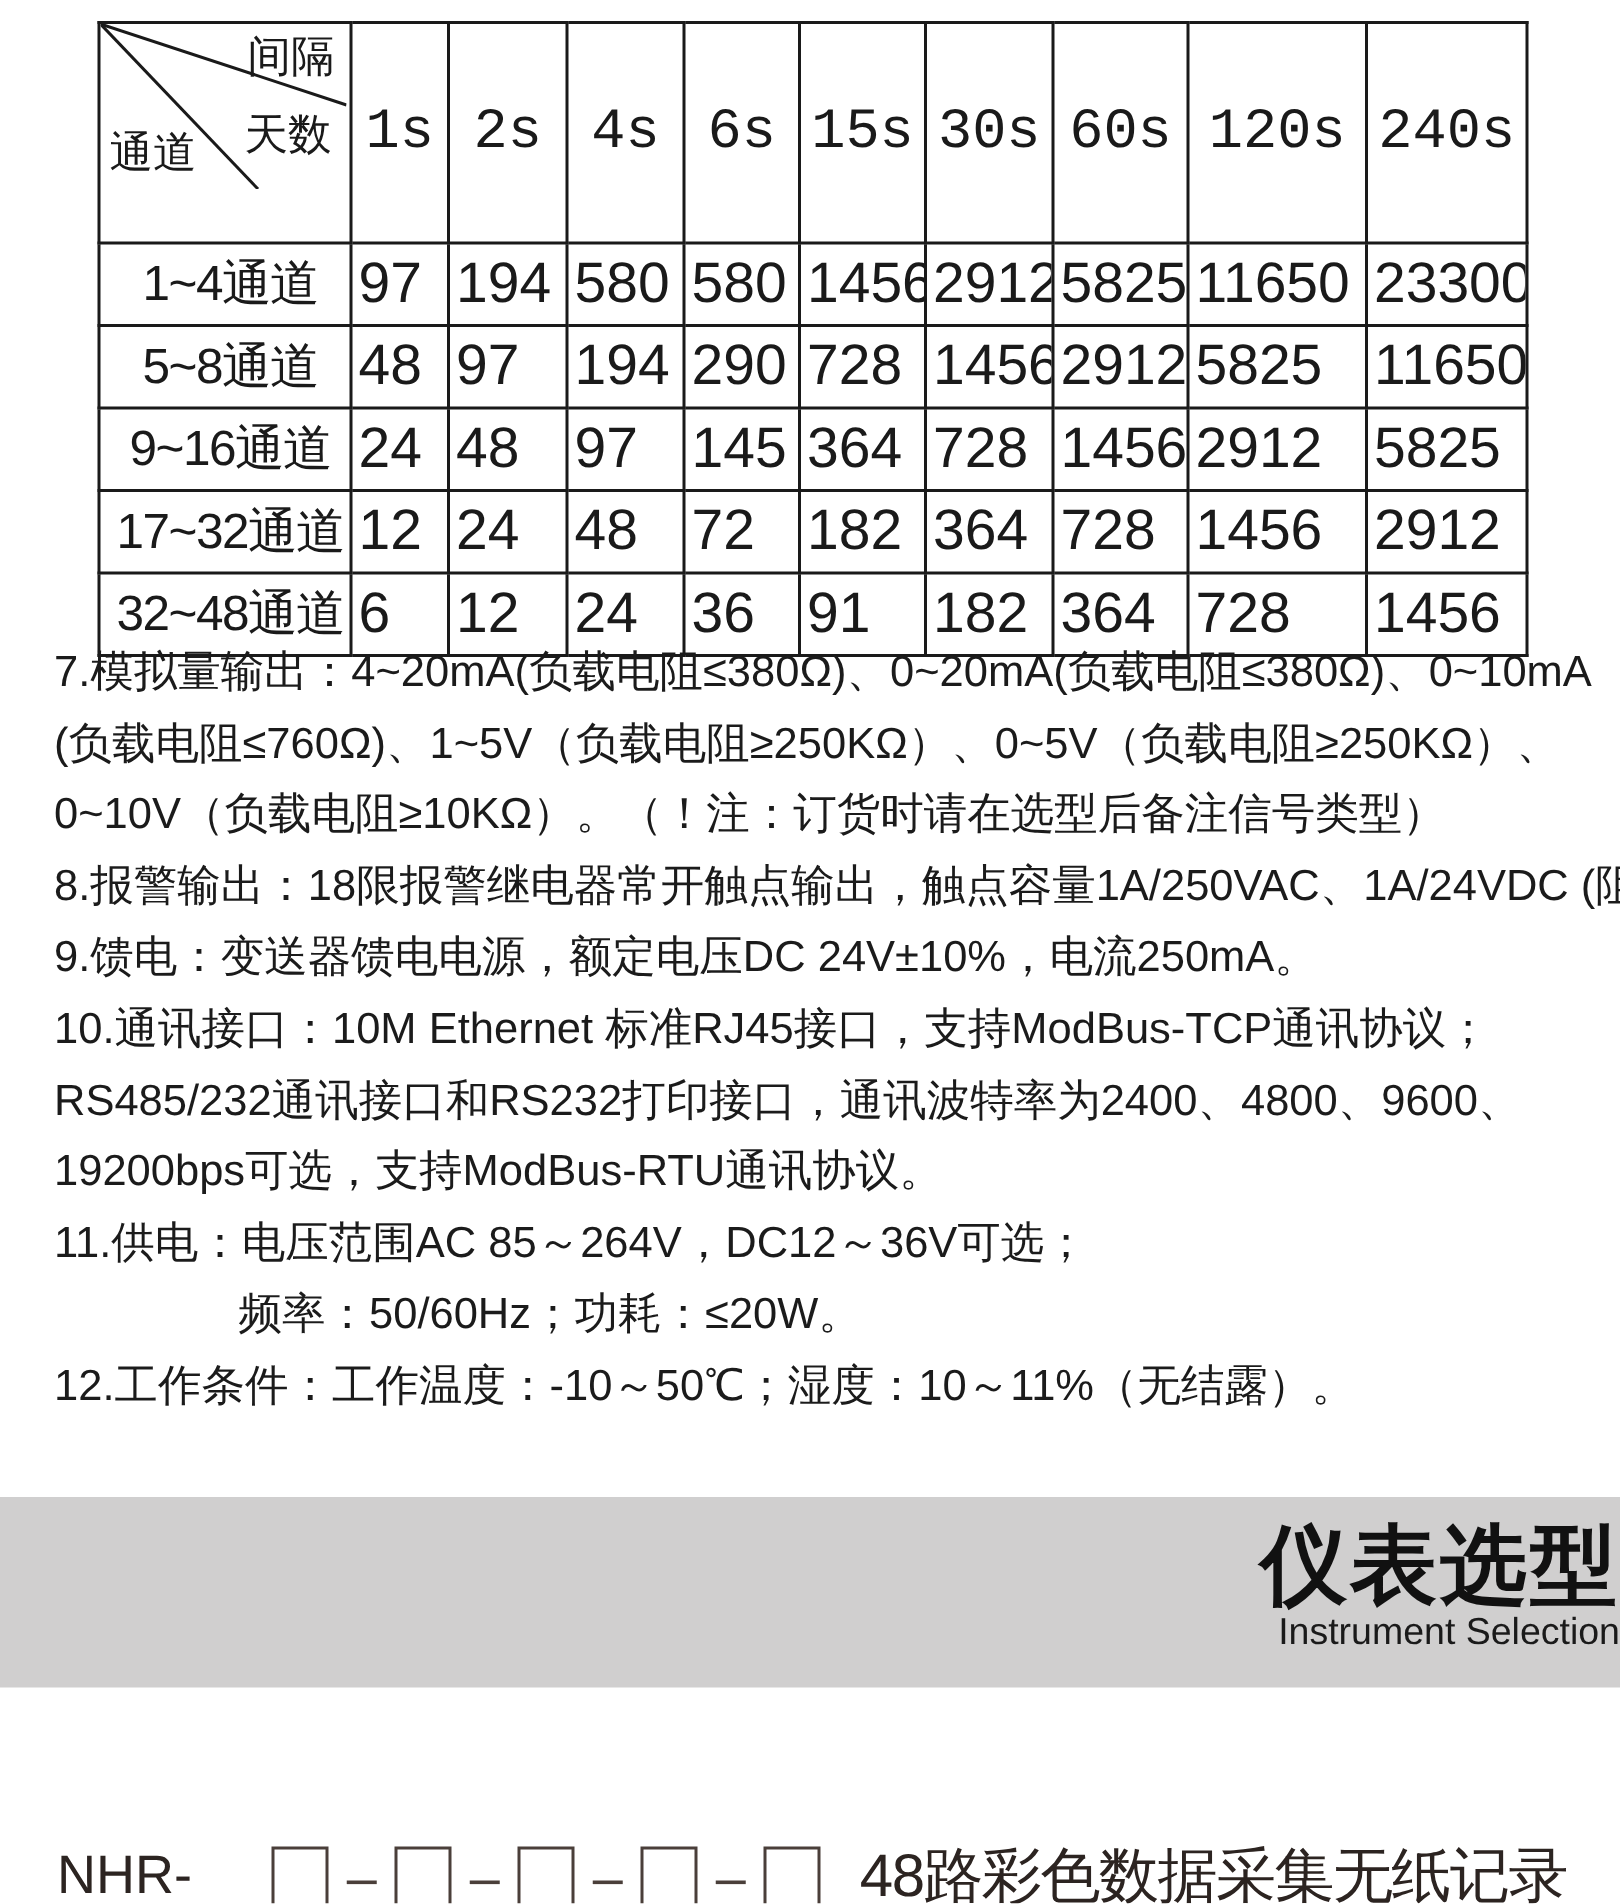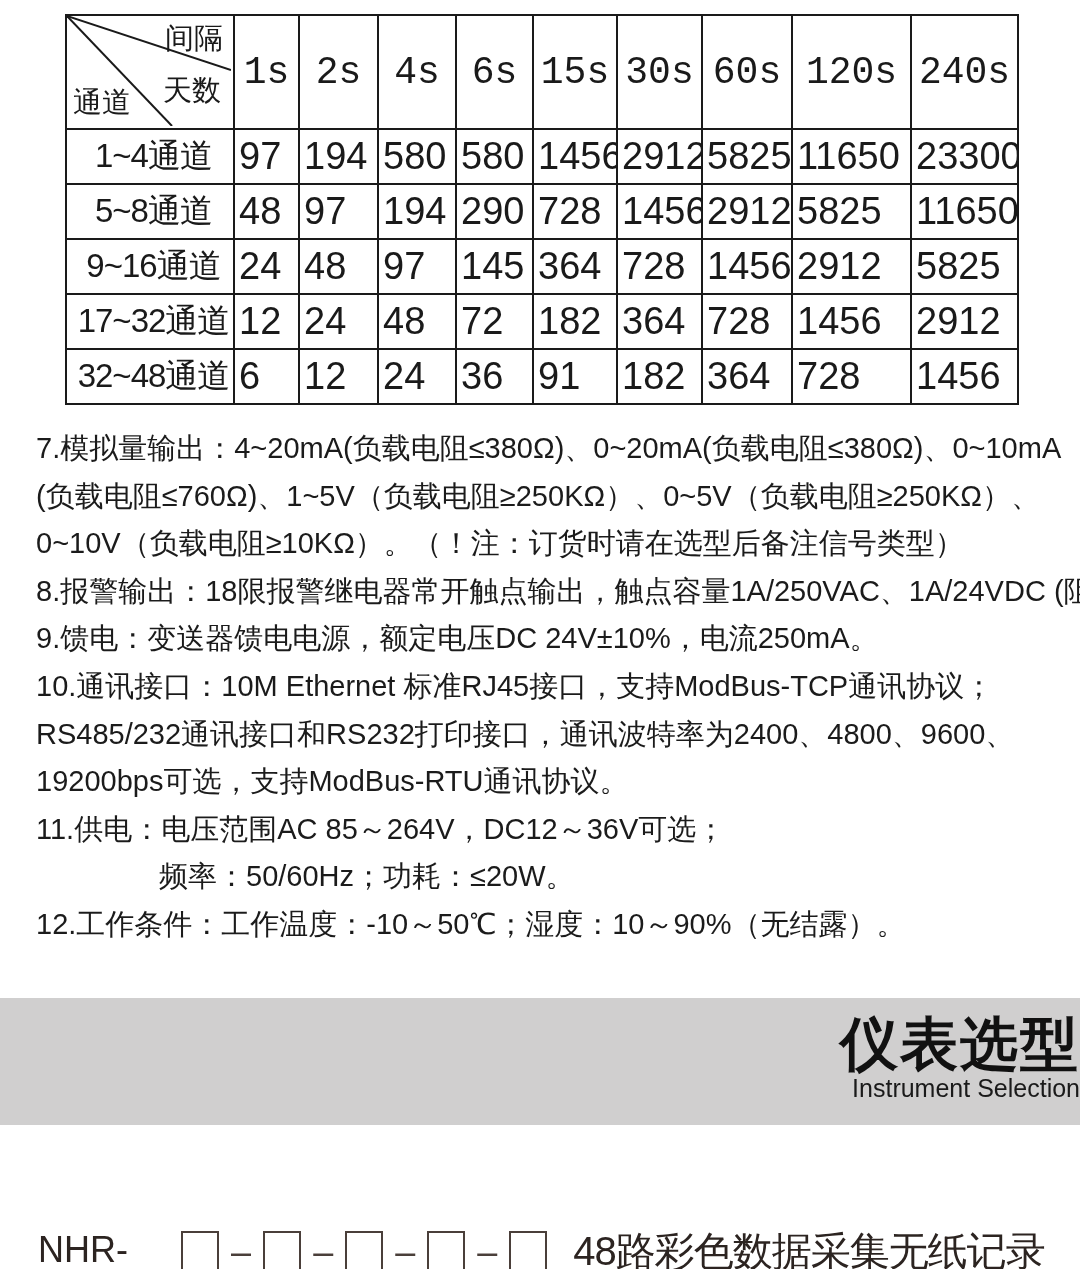--- a/index.html
+++ b/index.html
@@ -10,21 +10,21 @@
 
   
   .spec-table{
     position:absolute;left:65px;top:14px;
     border-collapse:collapse;table-layout:fixed;width:952px;
   }
   .spec-table td{
     border:2px solid #1a1a1a;vertical-align:middle;overflow:hidden;
     white-space:nowrap;
   }
-  .spec-table tr.header-row{height:114px;}
+  .spec-table tr.header-row{height:147px;}
   .spec-table tr.data-row{height:55px;}
   .interval-cell{text-align:center;font-size:38px;color:#1a1a1a;font-family:Liberation Mono, monospace;}
   .label-cell{font-size:33px;padding-left:8px;color:#1a1a1a;letter-spacing:-1px;text-align:center;}
   .value-cell{font-size:38px;padding-left:4px;color:#1a1a1a;}
 
   
   .corner-cell{position:relative;padding:0;}
   .corner-cell svg{position:absolute;left:0;top:0;display:block;}
   .corner-label{position:absolute;font-size:29px;color:#1a1a1a;line-height:1;}
   .corner-top{right:10px;top:8px;}
@@ -174,21 +174,21 @@
   <div class="spec-line">7.模拟量输出：4~20mA(负载电阻≤380Ω)、0~20mA(负载电阻≤380Ω)、0~10mA</div>
       <div class="spec-line">(负载电阻≤760Ω)、1~5V（负载电阻≥250KΩ）、0~5V（负载电阻≥250KΩ）、</div>
       <div class="spec-line">0~10V（负载电阻≥10KΩ）。（！注：订货时请在选型后备注信号类型）</div>
       <div class="spec-line">8.报警输出：18限报警继电器常开触点输出，触点容量1A/250VAC、1A/24VDC (阻</div>
       <div class="spec-line">9.馈电：变送器馈电电源，额定电压DC 24V±10%，电流250mA。</div>
       <div class="spec-line">10.通讯接口：10M  Ethernet 标准RJ45接口，支持ModBus-TCP通讯协议；</div>
       <div class="spec-line">RS485/232通讯接口和RS232打印接口，通讯波特率为2400、4800、9600、</div>
       <div class="spec-line">19200bps可选，支持ModBus-RTU通讯协议。</div>
       <div class="spec-line">11.供电：电压范围AC 85～264V，DC12～36V可选；</div>
       <div class="spec-line indent">频率：50/60Hz；功耗：≤20W。</div>
-      <div class="spec-line">12.工作条件：工作温度：-10～50℃；湿度：10～90%（无结露）。</div>
+      <div class="spec-line">12.工作条件：工作温度：-10～50℃；湿度：10～11%（无结露）。</div>
     </div>
 
   <div class="banner" style="background: rgb(208, 207, 207);">
     <div class="banner-title">仪表选型</div>
     <div class="banner-subtitle">Instrument Selection</div>
   </div>
 
   <div class="model-line">
     <span class="model-prefix">NHR-87</span>
     <span class="code-seq">

